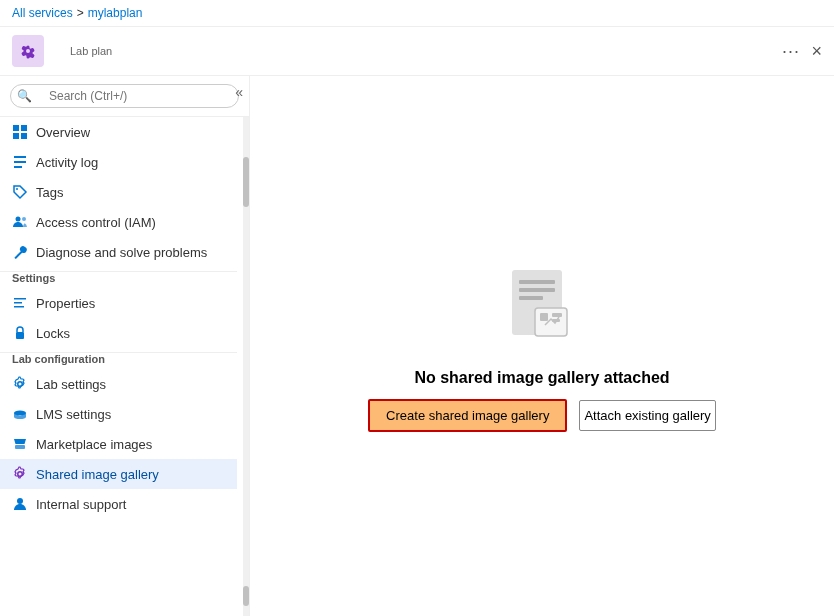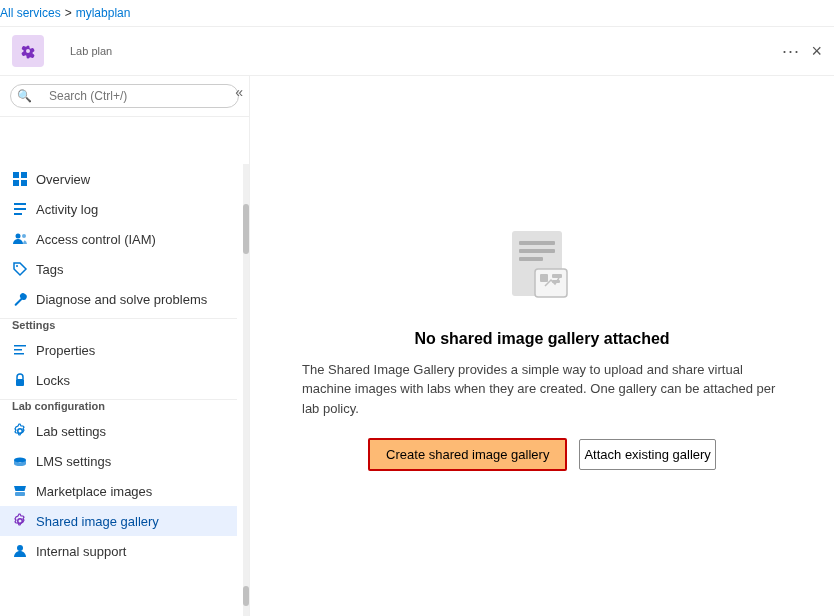--- a/index.html
+++ b/index.html
@@ -1,19 +1,19 @@
 <!DOCTYPE html>
 <html><head>
   <meta charset="utf-8">
   <style>
     * { box-sizing: border-box; margin: 0; padding: 0; }
     body { font-family: 'Segoe UI', Arial, sans-serif; font-size: 13px; background: #fff; color: #333; width: 834px; height: 616px; overflow: hidden; display: flex; flex-direction: column; }
 
     
-    .breadcrumb { padding: 6px 0; font-size: 12px; color: #0078d4; display: flex; align-items: center; gap: 4px; border-bottom: 1px solid #eee; }
+    .breadcrumb { padding: 6px 12px; font-size: 12px; color: #0078d4; display: flex; align-items: center; gap: 4px; border-bottom: 1px solid #eee; }
     .breadcrumb span { color: #333; }
     .breadcrumb a { color: #0078d4; text-decoration: none; cursor: pointer; }
     .breadcrumb-sep { color: #666; }
 
     
     .page-header { display: flex; align-items: center; padding: 8px 12px 8px 12px; border-bottom: 1px solid #eee; position: relative; }
     .header-icon { width: 32px; height: 32px; margin-right: 10px; flex-shrink: 0; }
     .header-titles { flex: 1; }
     .header-title { font-size: 18px; font-weight: 600; color: #000; }
     .header-subtitle { font-size: 11px; color: #666; padding-left: 16px; }
@@ -78,21 +78,21 @@
 
 <div class="main-layout">
 
   <div class="sidebar">
     <div class="sidebar-search">
       <div class="search-wrap">
         <span class="search-icon-inner">🔍</span>
         <input type="text" placeholder="Search (Ctrl+/)" style="">
       </div>
     </div>
-    <div style="position:relative; flex:1; overflow:hidden; display:flex;margin-top:47px;">
+    <div style="position:relative; flex:1; overflow:hidden; display:flex;">
       <div class="sidebar-nav" style="flex:1; overflow-y:auto; padding-right:6px;">
 
         <div class="nav-item">
           <span class="nav-icon">
             <svg width="16" height="16" viewBox="0 0 16 16">
                 <rect x="1" y="1" width="6" height="6" fill="#0078d4"></rect>
                 <rect x="9" y="1" width="6" height="6" fill="#0078d4"></rect>
                 <rect x="1" y="9" width="6" height="6" fill="#0078d4"></rect>
                 <rect x="9" y="9" width="6" height="6" fill="#0078d4"></rect>
               </svg>
@@ -107,37 +107,37 @@
                 <rect x="2" y="7" width="12" height="2" fill="#0078d4"></rect>
                 <rect x="2" y="12" width="8" height="2" fill="#0078d4"></rect>
               </svg>
           </span>
           <span>Activity log</span>
         </div>
 
         <div class="nav-item">
           <span class="nav-icon">
             <svg width="16" height="16" viewBox="0 0 16 16">
+                <path d="M2 2h6l6 6-6 6-6-6V2z" fill="none" stroke="#0078d4" stroke-width="1.5"></path>
+                <circle cx="5" cy="5" r="1" fill="#0078d4"></circle>
+              </svg>
+          </span>
+          <span>Tags</span>
+        </div>
+
+        <div class="nav-item">
+          <span class="nav-icon">
+            <svg width="16" height="16" viewBox="0 0 16 16">
                 <circle cx="6" cy="5" r="2.5" fill="#0078d4"></circle>
                 <path d="M1 13c0-2.76 2.24-5 5-5s5 2.24 5 5" fill="#0078d4"></path>
                 <circle cx="12" cy="5" r="2" fill="#0078d4" opacity="0.6"></circle>
                 <path d="M11 13c0-1.5.67-2.84 1.73-3.76A4.98 4.98 0 0 1 15 13" fill="#0078d4" opacity="0.6"></path>
               </svg>
           </span>
           <span>Access control (IAM)</span>
-        </div>
-
-        <div class="nav-item">
-          <span class="nav-icon">
-            <svg width="16" height="16" viewBox="0 0 16 16">
-                <path d="M2 2h6l6 6-6 6-6-6V2z" fill="none" stroke="#0078d4" stroke-width="1.5"></path>
-                <circle cx="5" cy="5" r="1" fill="#0078d4"></circle>
-              </svg>
-          </span>
-          <span>Tags</span>
         </div>
 
         <div class="nav-item">
           <span class="nav-icon">
             <svg width="16" height="16" viewBox="0 0 16 16">
                 <path d="M13 3a3 3 0 0 0-4.24 4.24L3 13a1 1 0 1 0 1.41 1.41l5.76-5.76A3 3 0 0 0 13 3z" fill="#0078d4"></path>
               </svg>
           </span>
           <span>Diagnose and solve problems</span>
         </div>
@@ -241,21 +241,20 @@
             <rect x="22" y="36" width="24" height="4" rx="1" fill="#b0b0b0"></rect>
 
             <rect x="38" y="48" width="32" height="28" rx="3" fill="#f5f5f5" stroke="#c0c0c0" stroke-width="1.5"></rect>
             <rect x="43" y="53" width="8" height="8" rx="1" fill="#c0c0c0"></rect>
             <rect x="55" y="53" width="10" height="4" rx="1" fill="#c0c0c0"></rect>
             <rect x="55" y="59" width="8" height="3" rx="1" fill="#c0c0c0"></rect>
             <path d="M48 65l6-6 4 4 4-6" stroke="#c0c0c0" stroke-width="1.5" fill="none"></path>
           </svg>
         </div>
         <div class="empty-title">No shared image gallery attached</div>
-        <p class="empty-desc">The Shared Image Gallery provides a simple way to upload and share virtual machine images with labs when they are created. One gallery can be attached per lab policy.</p>
         <div class="empty-actions">
           <button class="btn-primary-outline">Create shared image gallery</button>
           <button class="btn-secondary">Attach existing gallery</button>
         </div>
       </div>
     </div>
   </div>
 
 </div>
 

